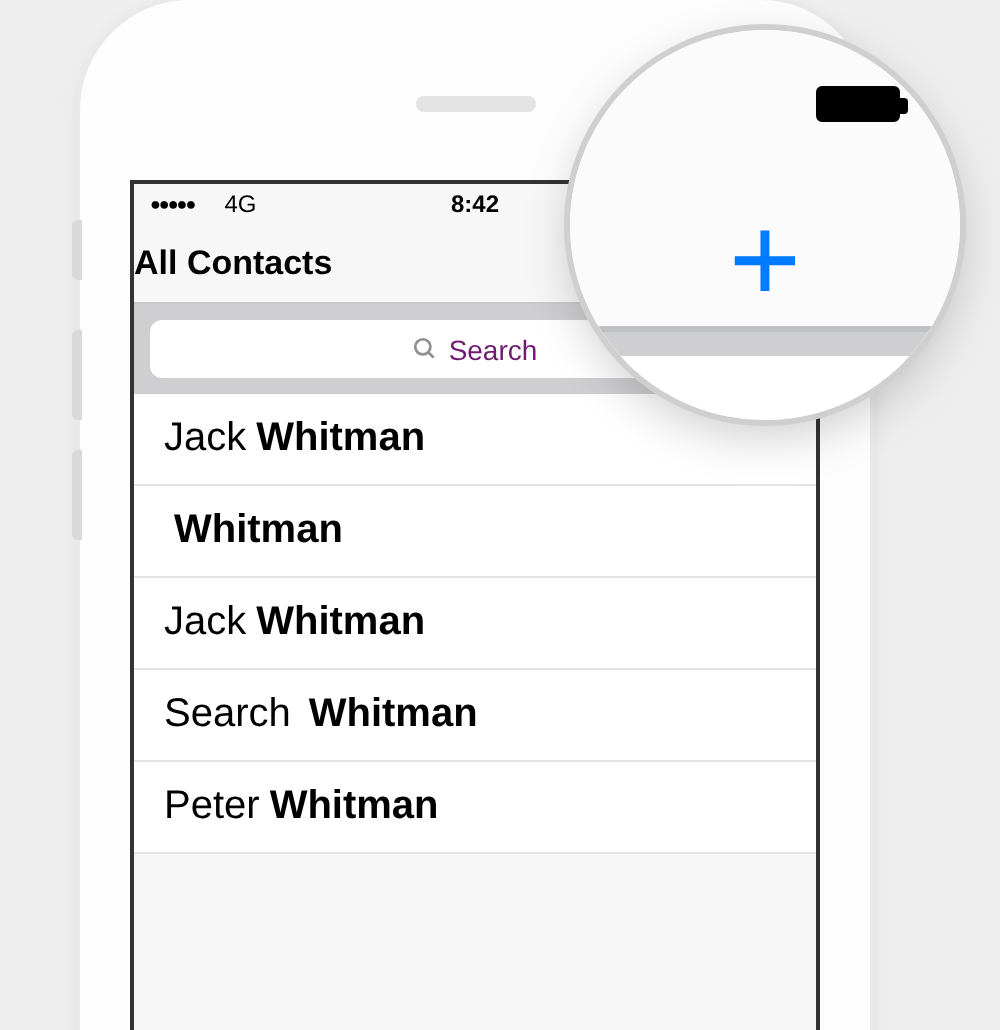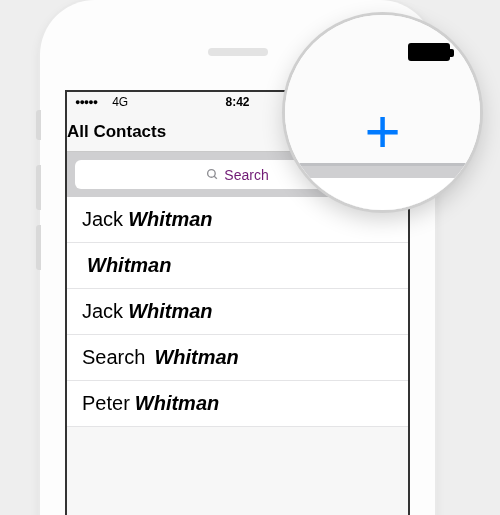--- a/index.html
+++ b/index.html
@@ -107,21 +107,21 @@
     .contact-row {
       height: 46px;
       border-bottom: 1px solid #e4e4e6;
       display: flex;
       align-items: center;
       padding-left: 15px;
       font-size: 20px;
       color: #000;
     }
     .contact-first { font-weight: 400; }
-    .contact-last { font-weight: 700; margin-left: 5px; font-style: italic; }
+    .contact-last { font-weight: 700; margin-left: 5px; }
     .julia-gap .contact-last { margin-left: 9px; }
 
     
     .lens {
       position: absolute;
       top: 15px;
       left: 285px;
       width: 195px;
       height: 195px;
       border-radius: 50%;

